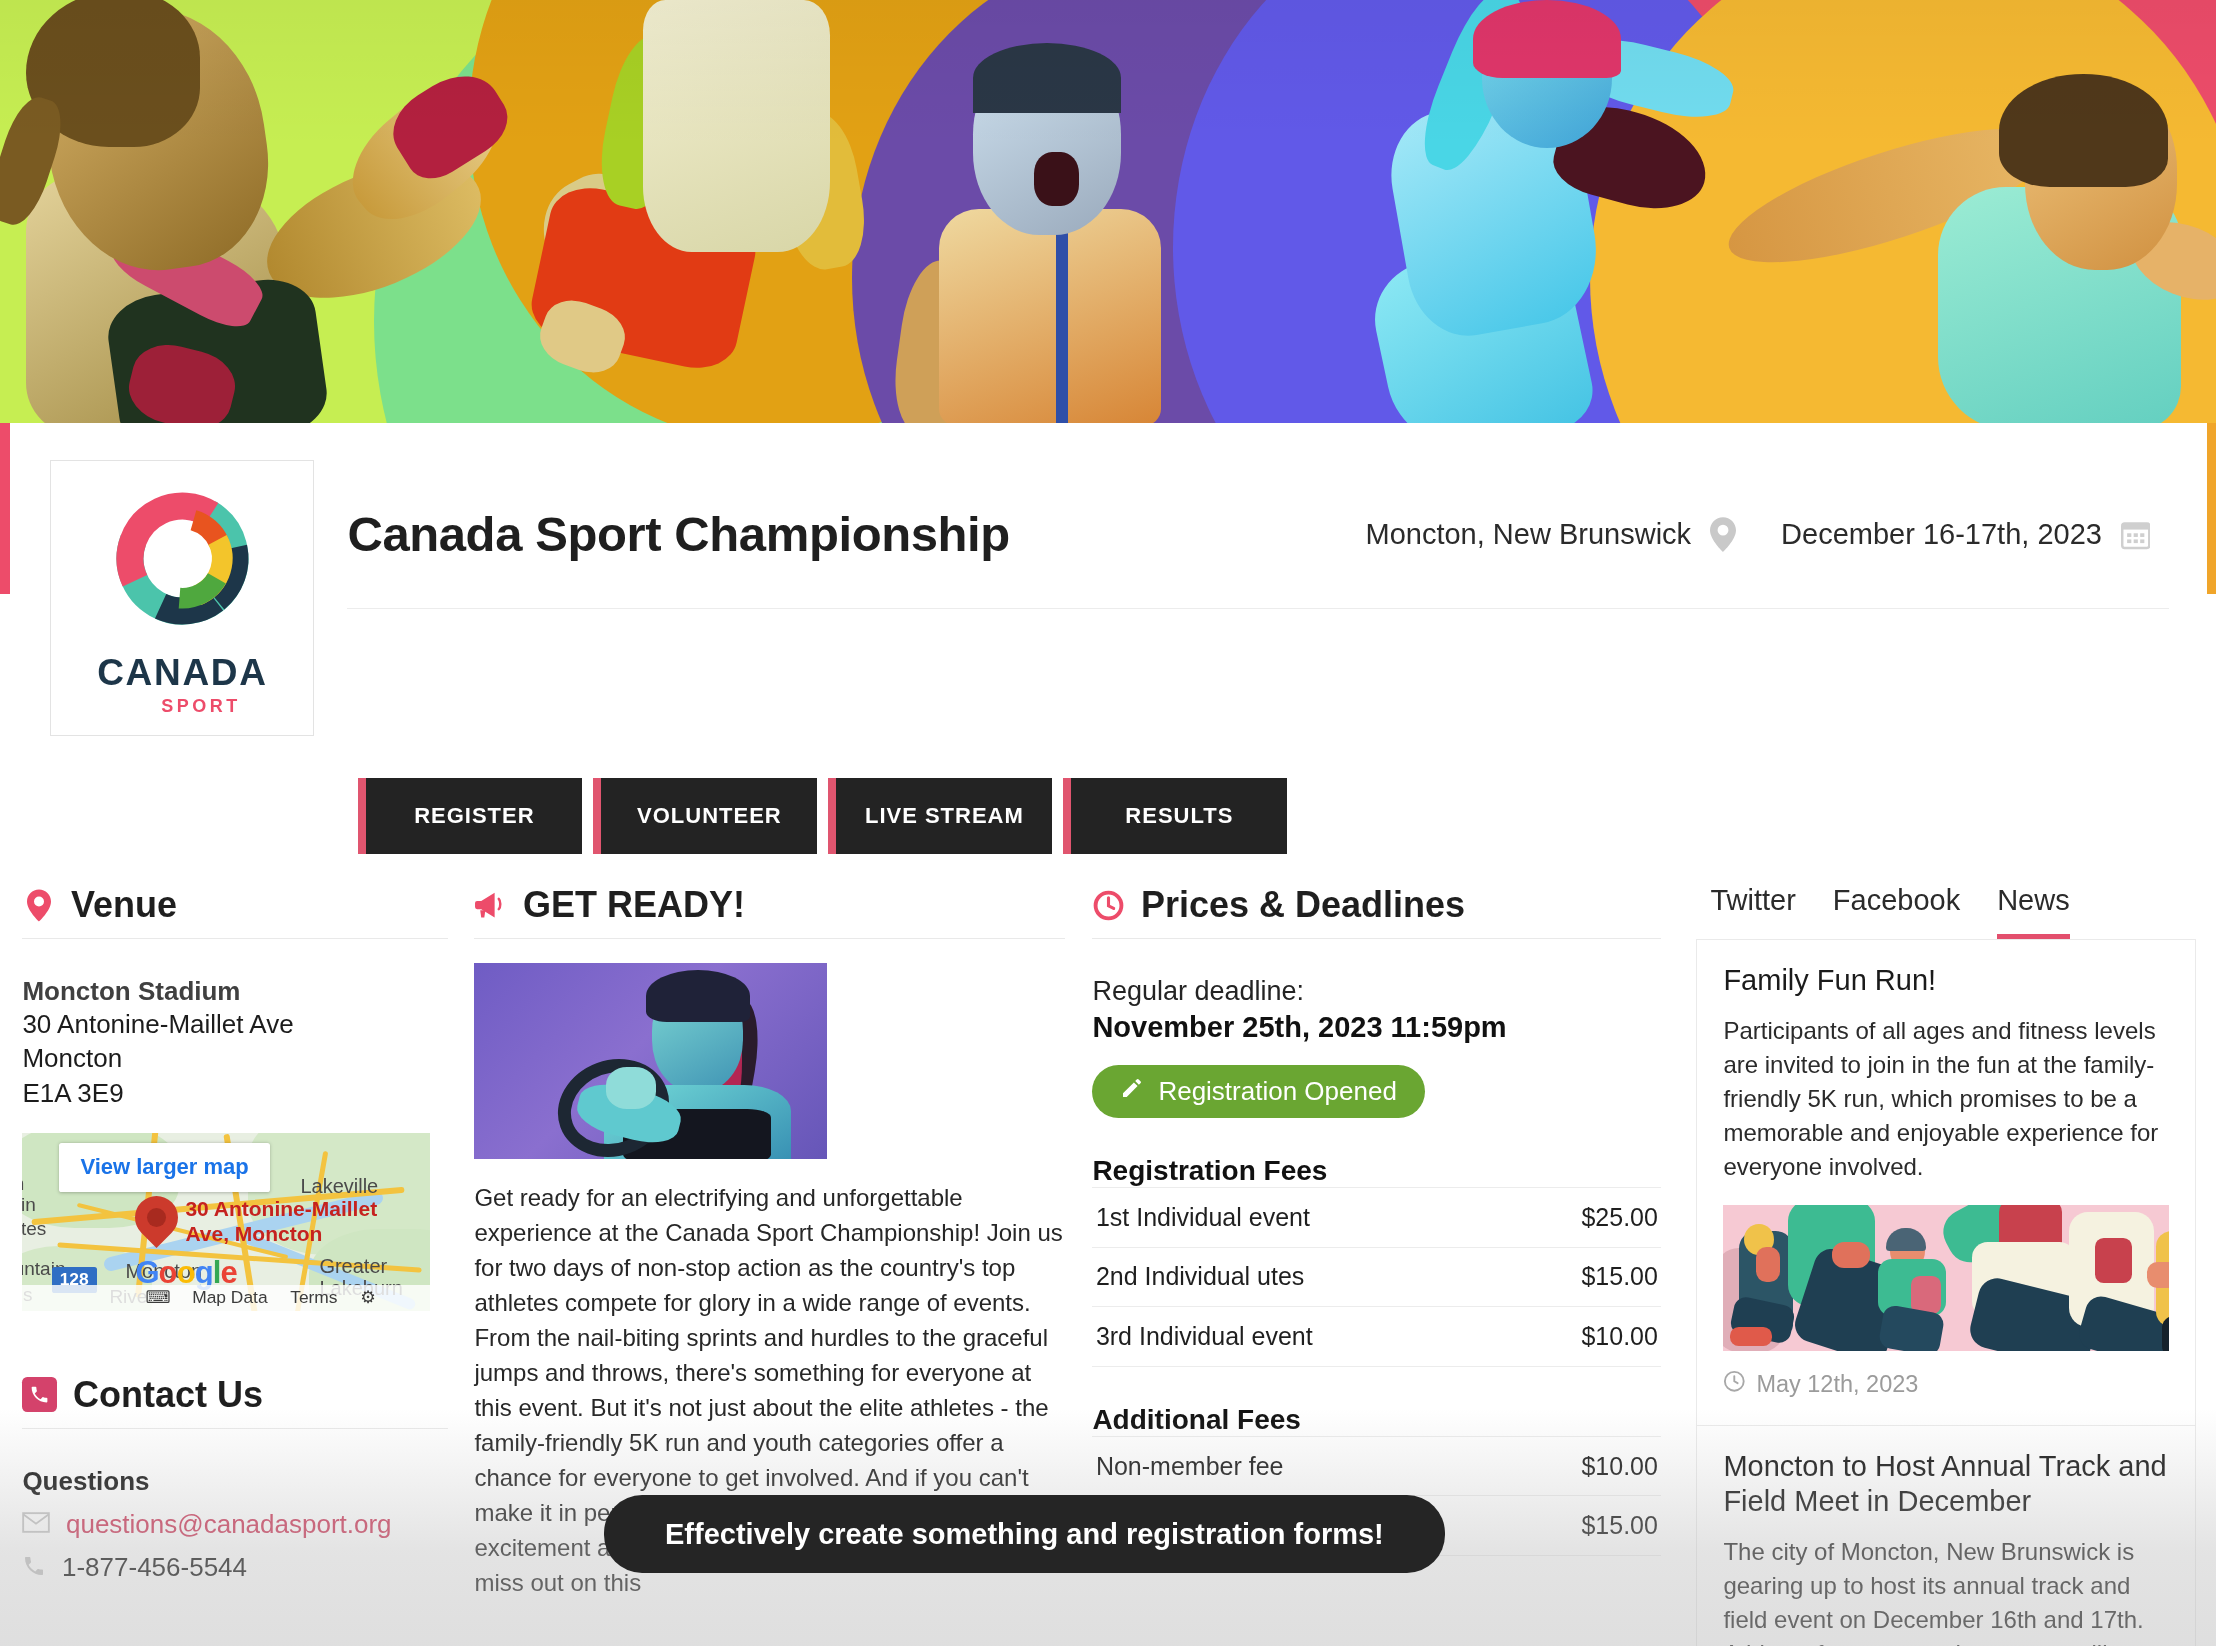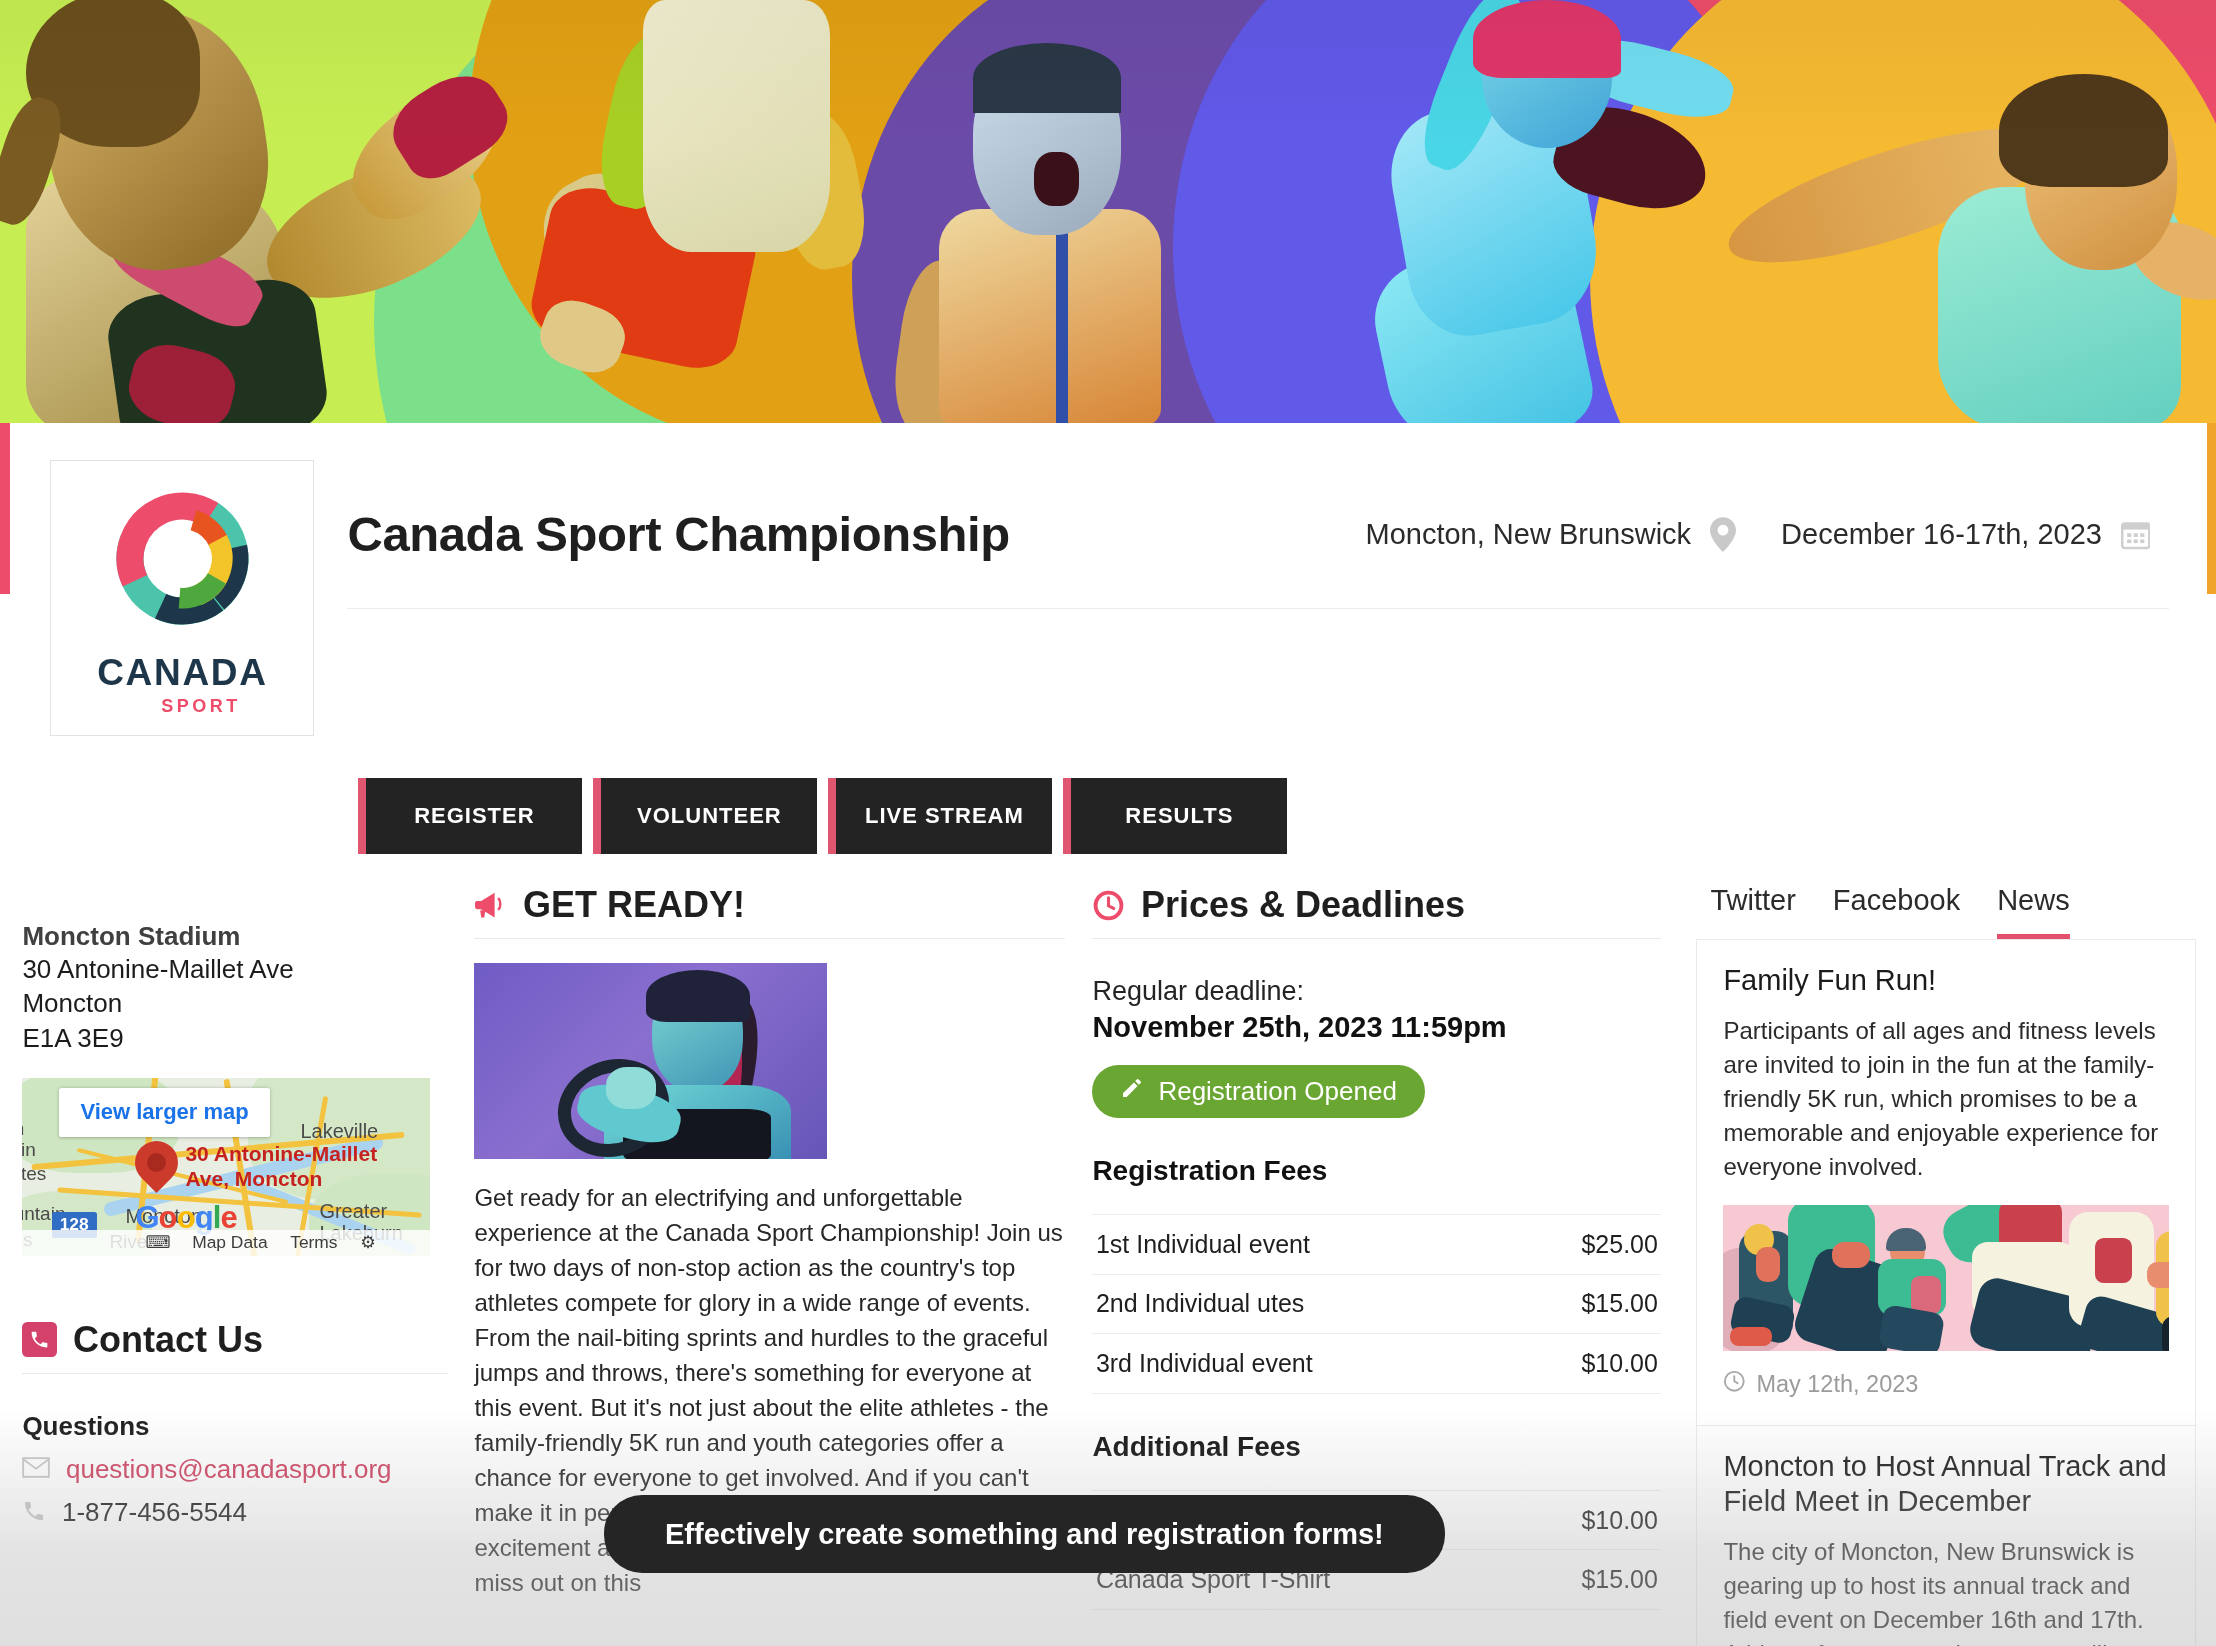--- a/index.html
+++ b/index.html
@@ -232,21 +232,21 @@
   
   .deadline-label { font-size: 27px; color: #242424; margin-top: 37px; }
   .deadline-date  { font-size: 29px; font-weight: bold; color: #111; margin-top: 3.5px; }
   .reg-badge {
     display: inline-flex; align-items: center; gap: 14px;
     background: #6aa632; color: #fff;
     font-size: 26px; padding: 11.3px 28px; border-radius: 35px;
     margin-top: 21px; cursor: pointer;
   }
   .fees-head { font-size: 28px; font-weight: bold; color: #111; margin-top: 37px; }
-  .fee-table { margin-top: 27px; border-top: 1.7px solid #ececec; }
+  .fee-table { margin-top: 0; border-top: 1.7px solid #ececec; }
   .fee-row {
     display: flex; justify-content: space-between; align-items: center;
     padding: 14.8px 3.5px; border-bottom: 1.7px solid #ececec;
     font-size: 25px; color: #1f1f1f;
   }
 
   
   .tabs { display: flex; gap: 37px; padding-left: 14px; }
   .tab { font-size: 29px; color: #2b2b2b; padding-bottom: 17.4px; cursor: pointer; }
   .tab.active { border-bottom: 5.2px solid #e34f6d; font-weight: normal; }
@@ -399,20 +399,28 @@
         <span>LIVE STREAM</span>
       </div>
     <div class="nav-btn">
         <span>RESULTS</span>
       </div>
   </div>
 
   <div class="main">
 
     <div class="col col-venue">
+      <div class="sec-head">
+        <span class="sec-icon">
+          <svg width="24" height="33" viewBox="0 0 24 32">
+              <path d="M12 0C5.4 0 0 5.4 0 12c0 9 12 20 12 20s12-11 12-20C24 5.4 18.6 0 12 0zm0 17a5 5 0 110-10 5 5 0 010 10z" fill="#ed4c6a"></path>
+            </svg>
+        </span>
+        <h2>Venue</h2>
+      </div>
       <div class="venue-name">Moncton Stadium</div>
       <div class="venue-line">30 Antonine-Maillet Ave</div>
       <div class="venue-line">Moncton</div>
       <div class="venue-line">E1A 3E9</div>
 
       <div class="map">
         <div class="map-green1"></div>
         <div class="map-green2"></div>
         <div class="map-green3"></div>
         <div class="map-green4"></div>

